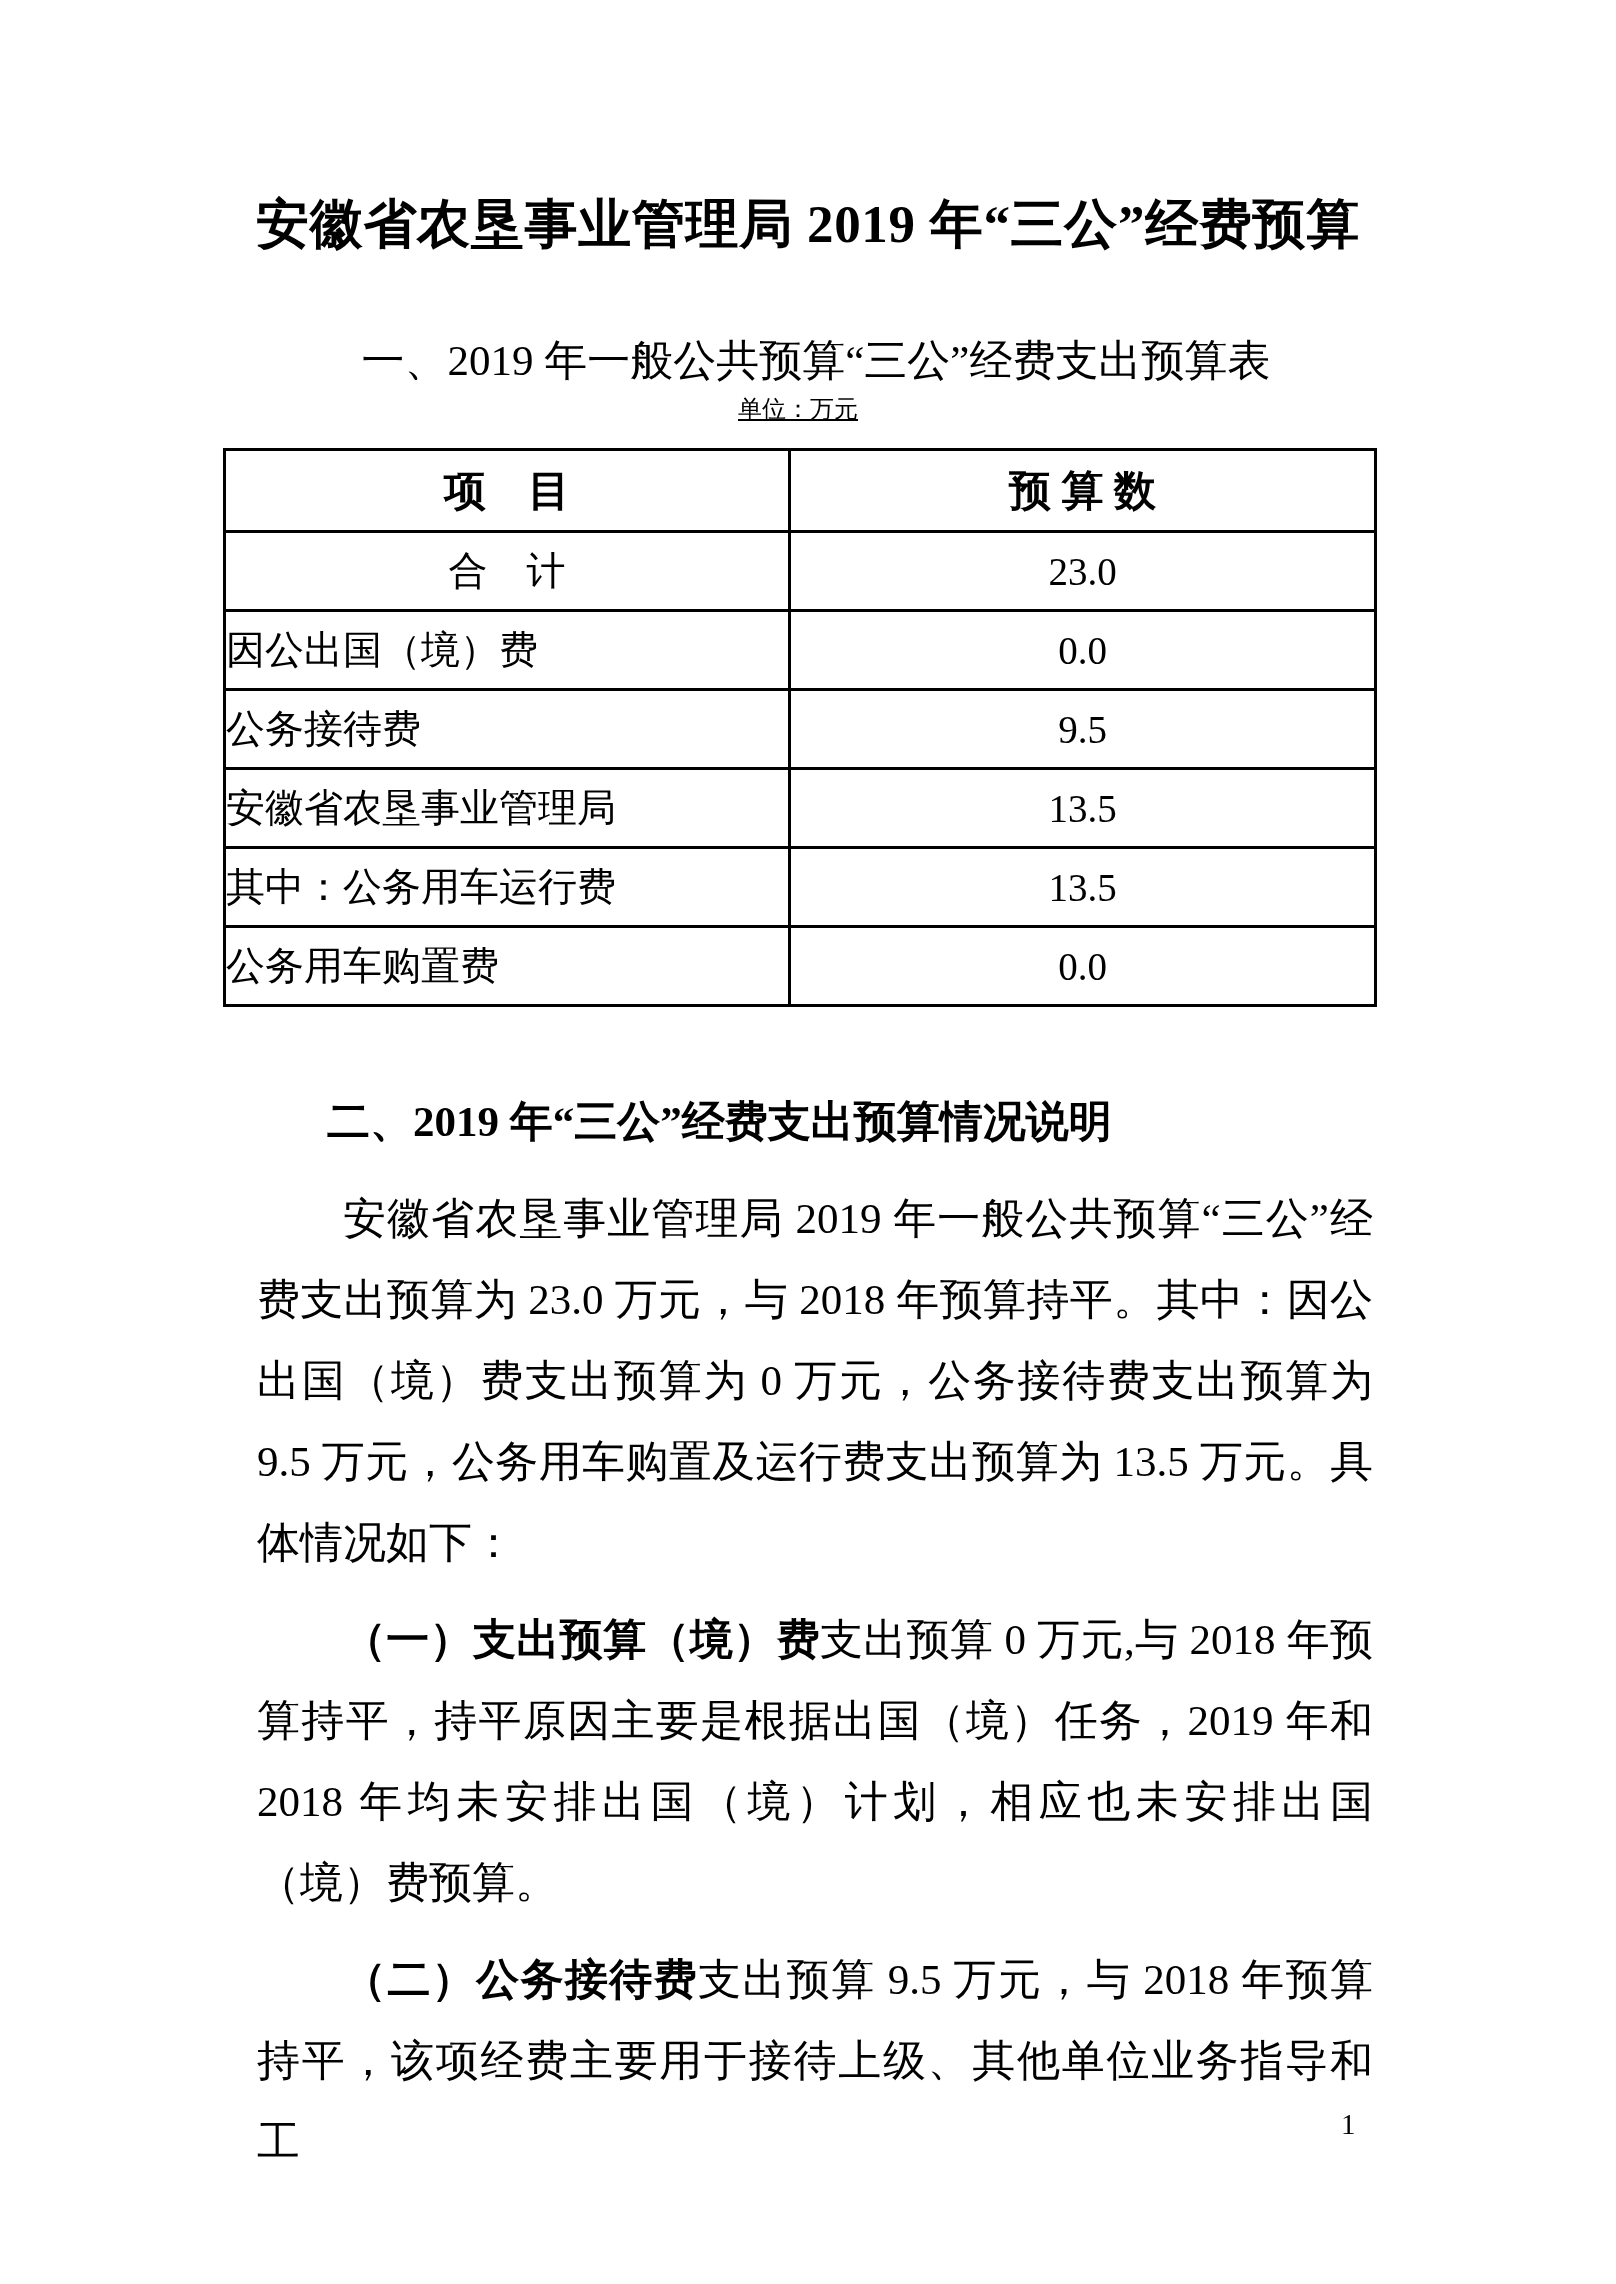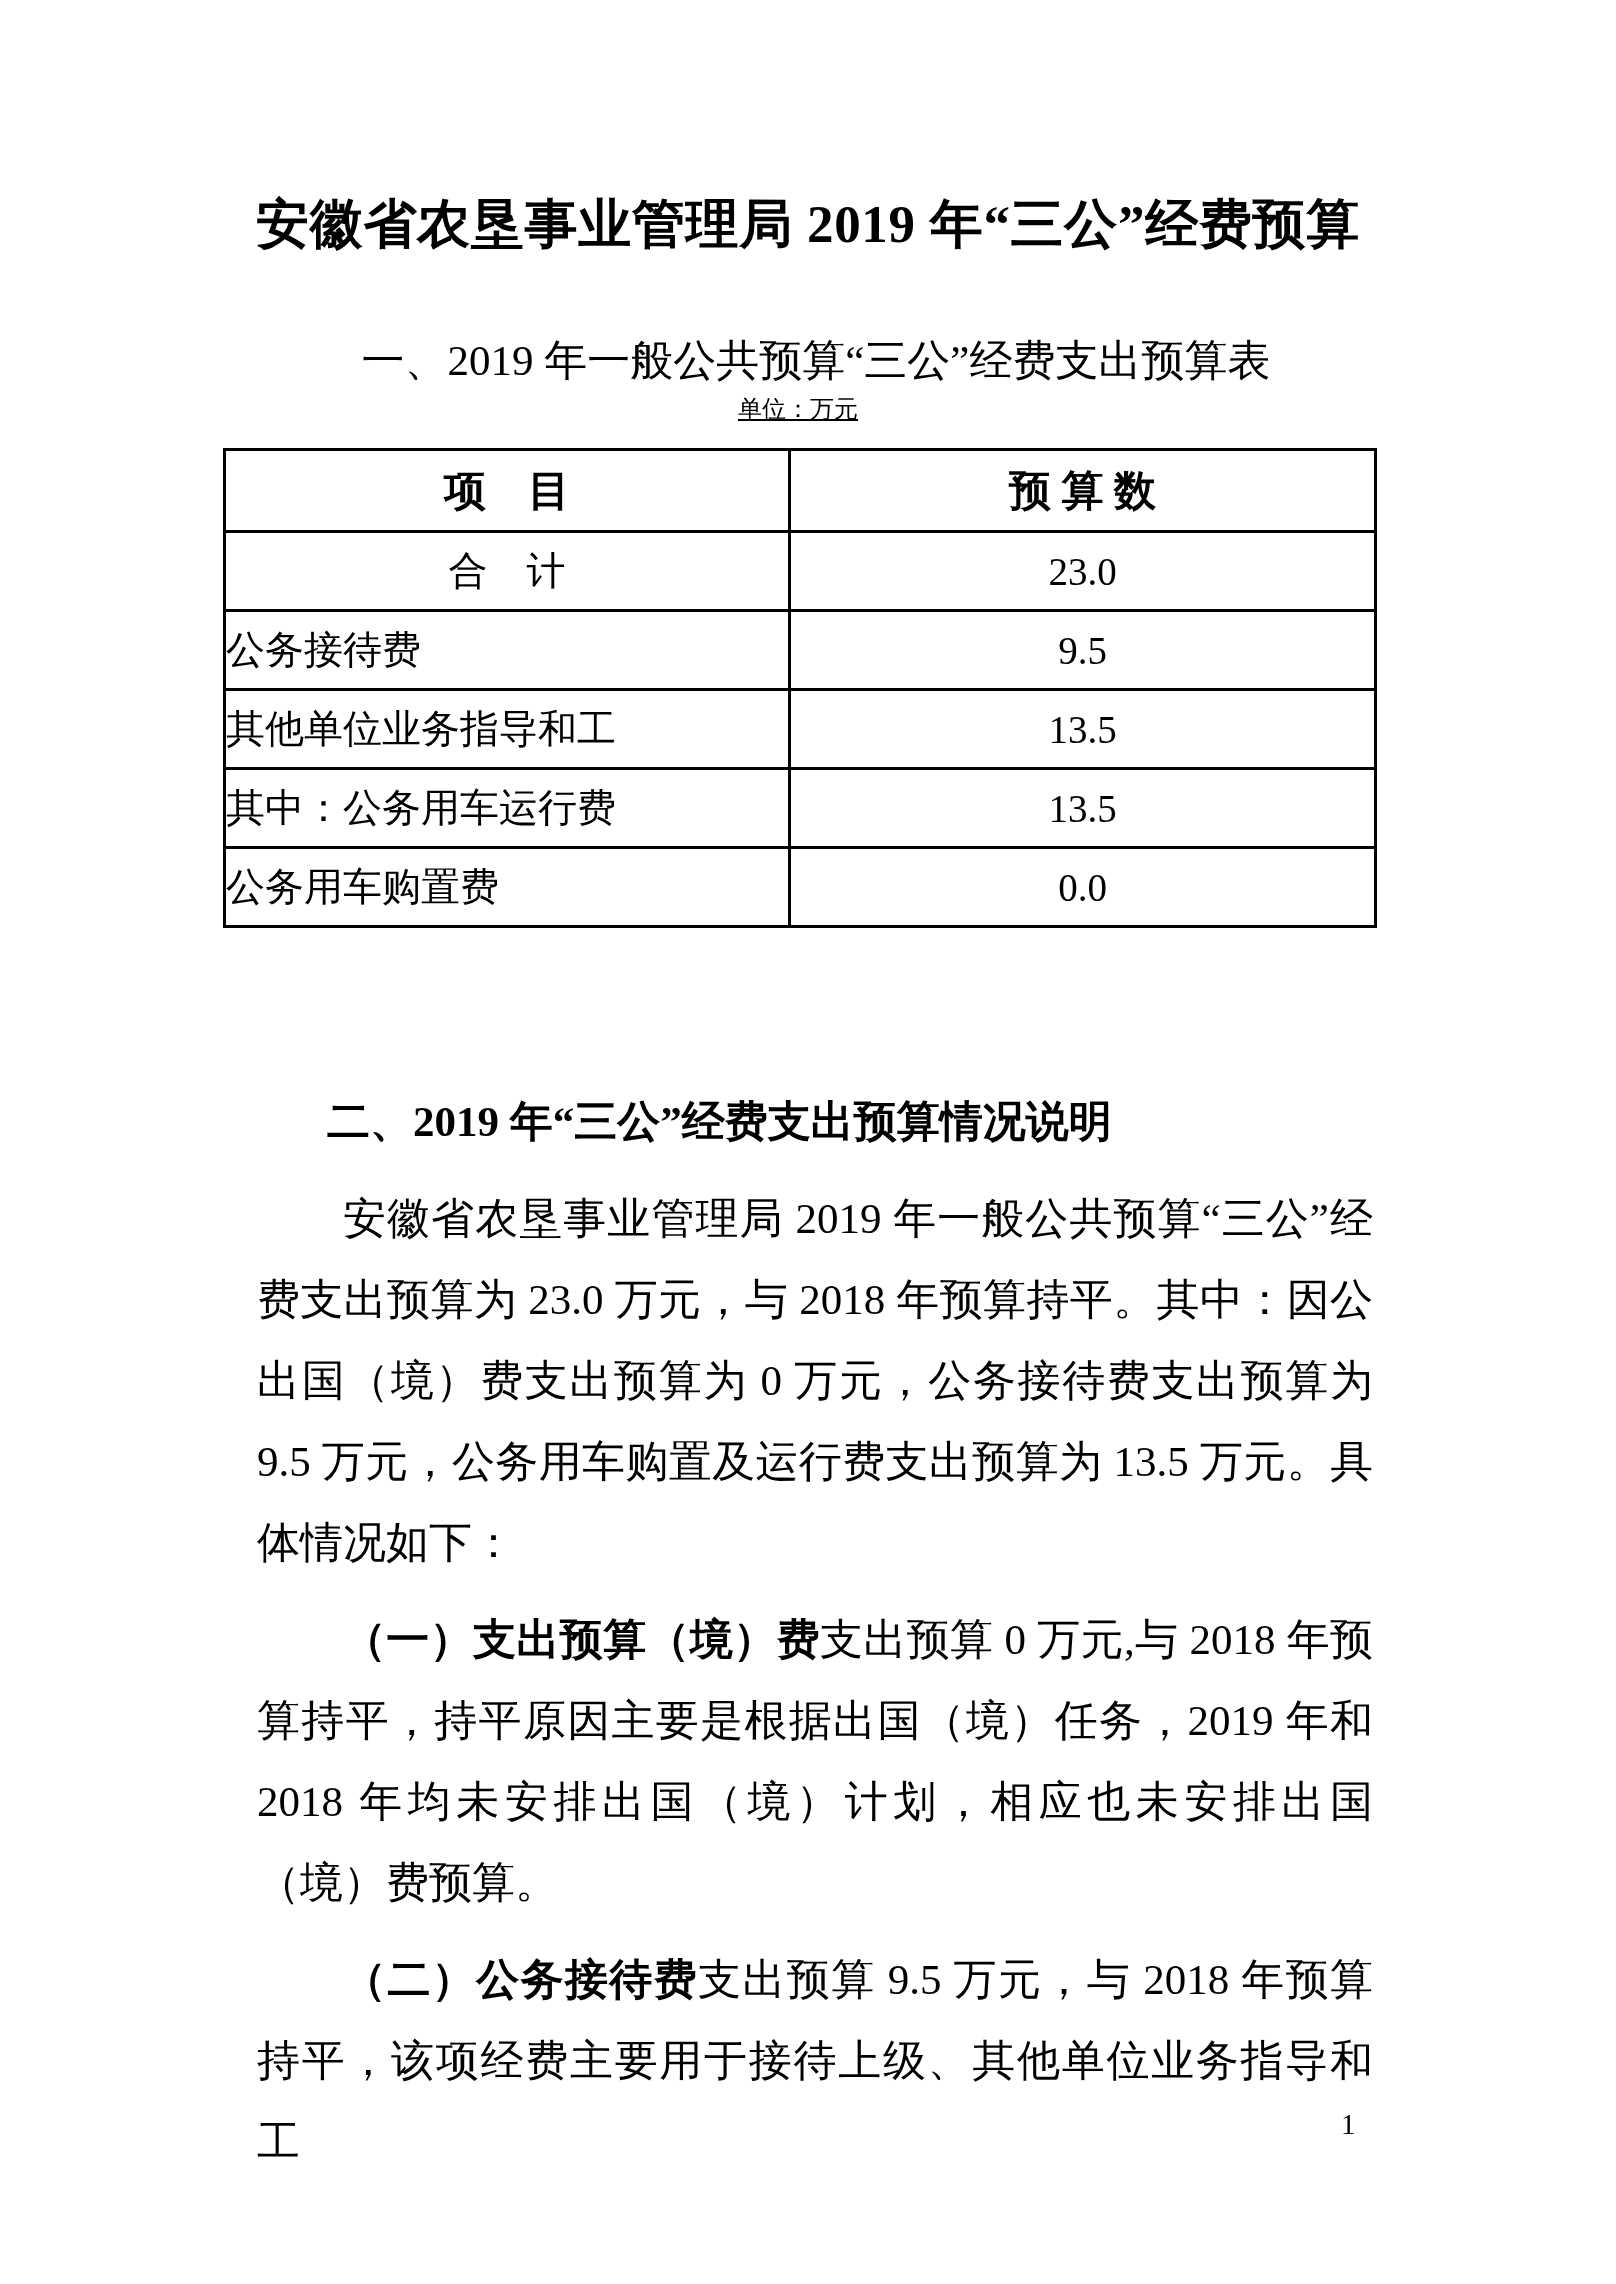--- a/index.html
+++ b/index.html
@@ -118,25 +118,29 @@
         <th>项　目</th>
         <th>预 算 数</th>
       </tr>
     </thead>
     <tbody>
       <tr>
         <td class="item-cell center-cell bold">合　计</td>
         <td class="value-cell bold">23.0</td>
       </tr>
       <tr>
+        <td class="item-cell">因公出国（境）费</td>
+        <td class="value-cell">0.0</td>
+      </tr>
+      <tr>
         <td class="item-cell">公务接待费</td>
         <td class="value-cell">9.5</td>
       </tr>
       <tr>
-        <td class="item-cell">其他单位业务指导和工</td>
+        <td class="item-cell">安徽省农垦事业管理局</td>
         <td class="value-cell">13.5</td>
       </tr>
       <tr>
         <td class="item-cell indent-1">其中：公务用车运行费</td>
         <td class="value-cell">13.5</td>
       </tr>
       <tr>
         <td class="item-cell indent-2">公务用车购置费</td>
         <td class="value-cell">0.0</td>
       </tr>

